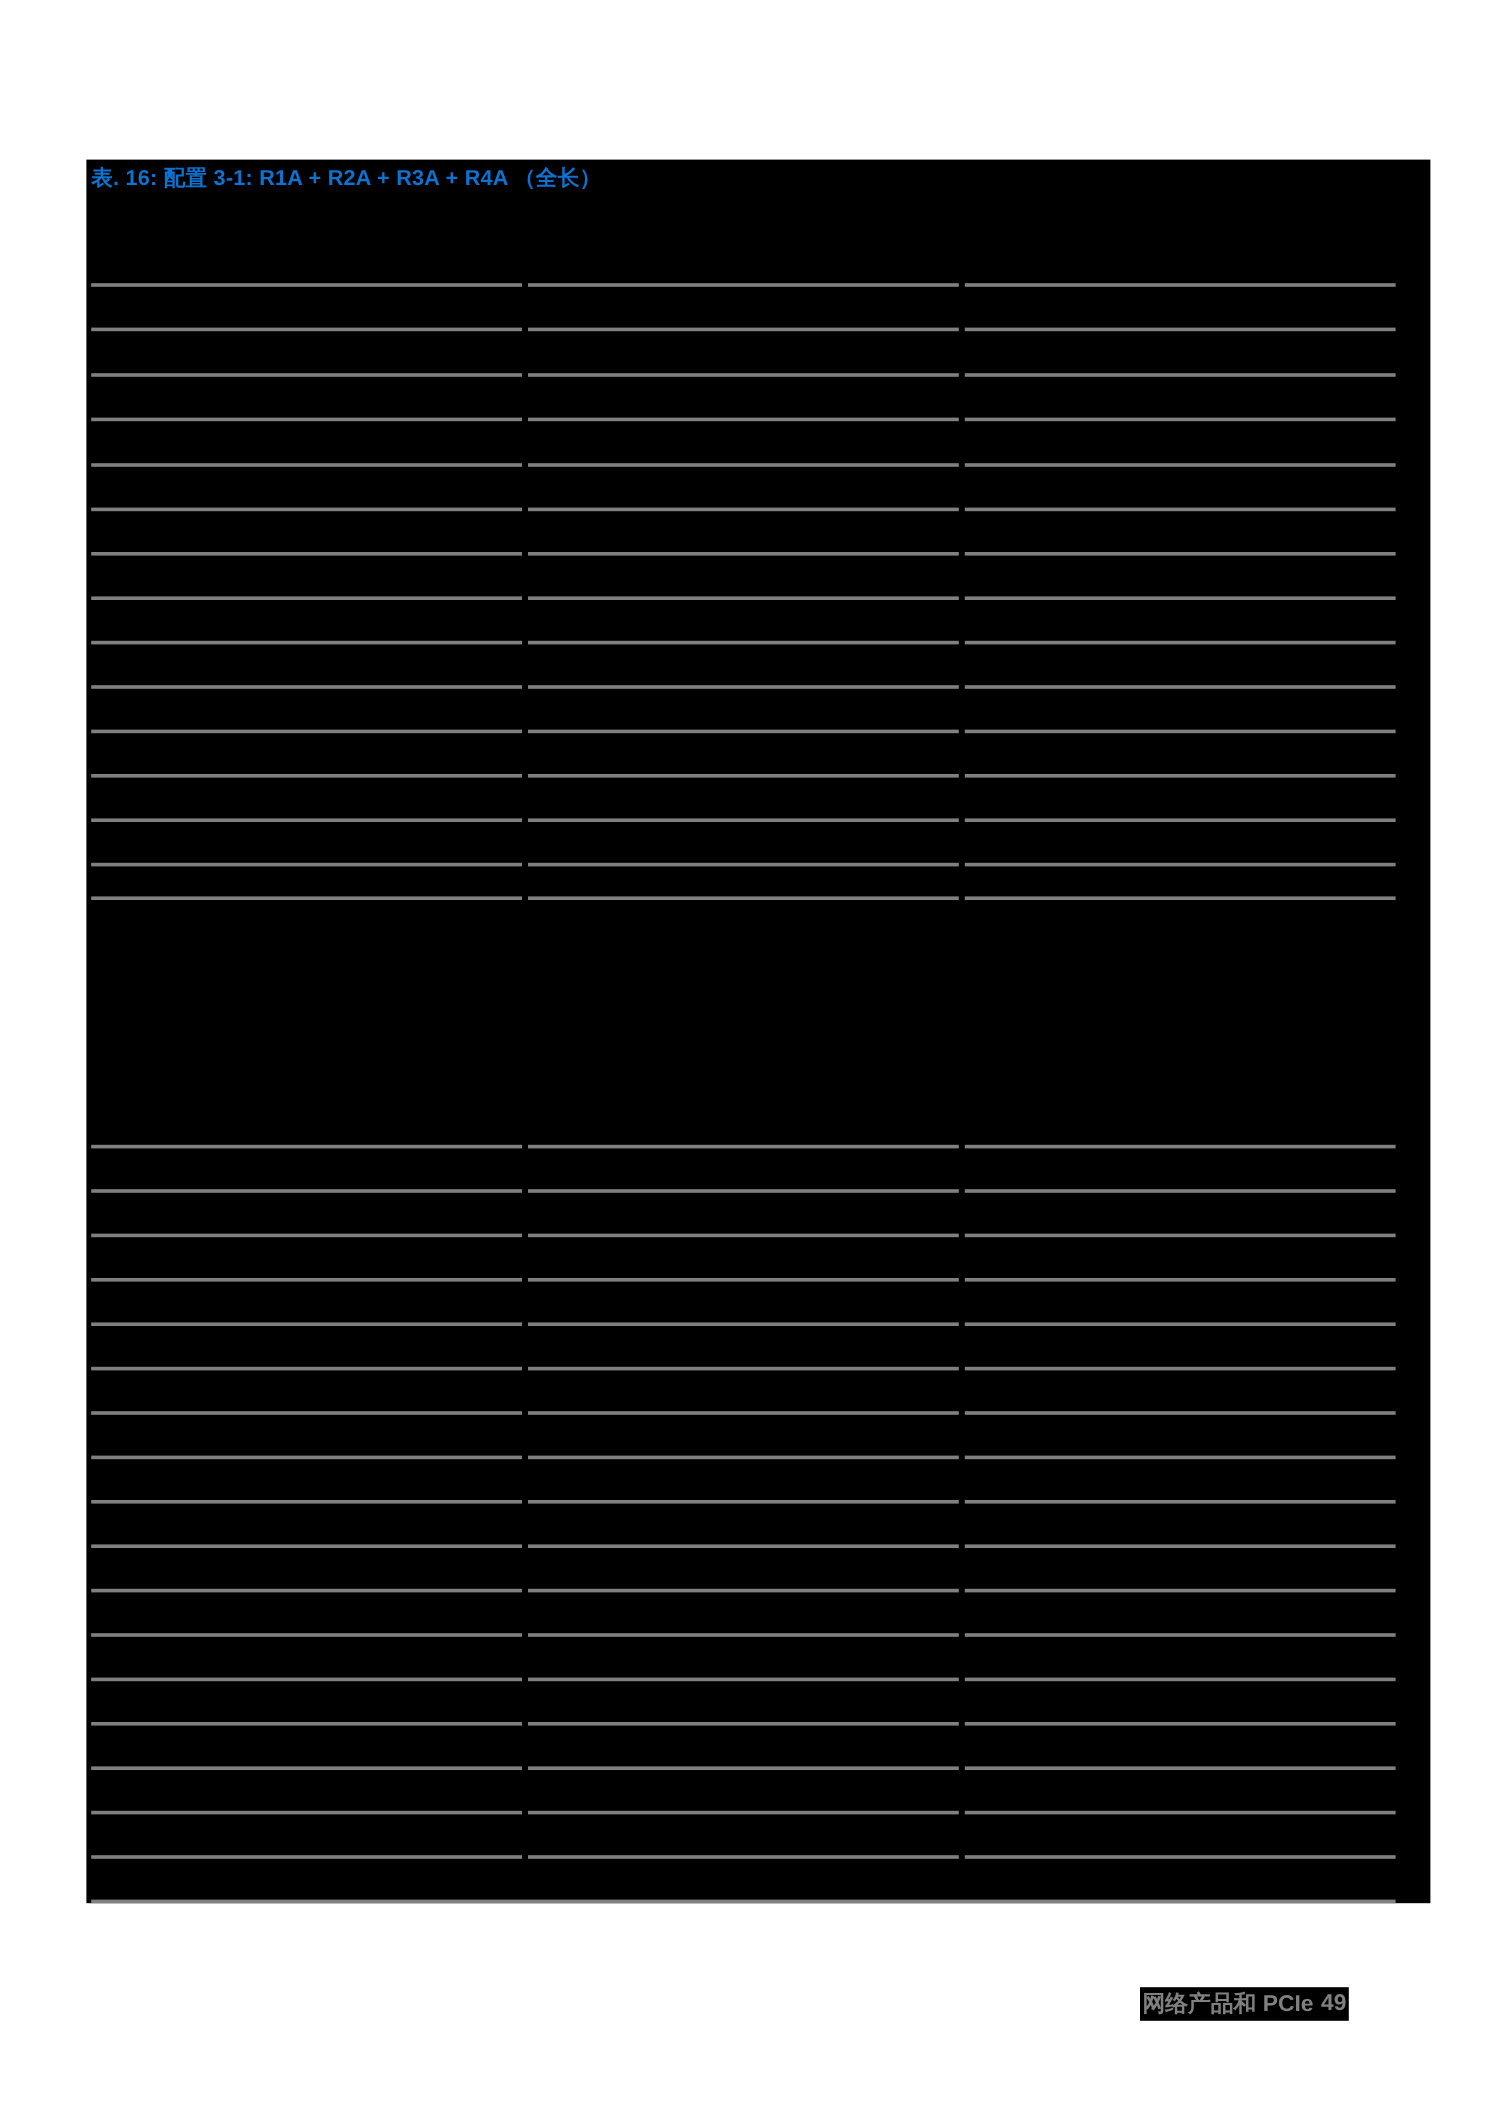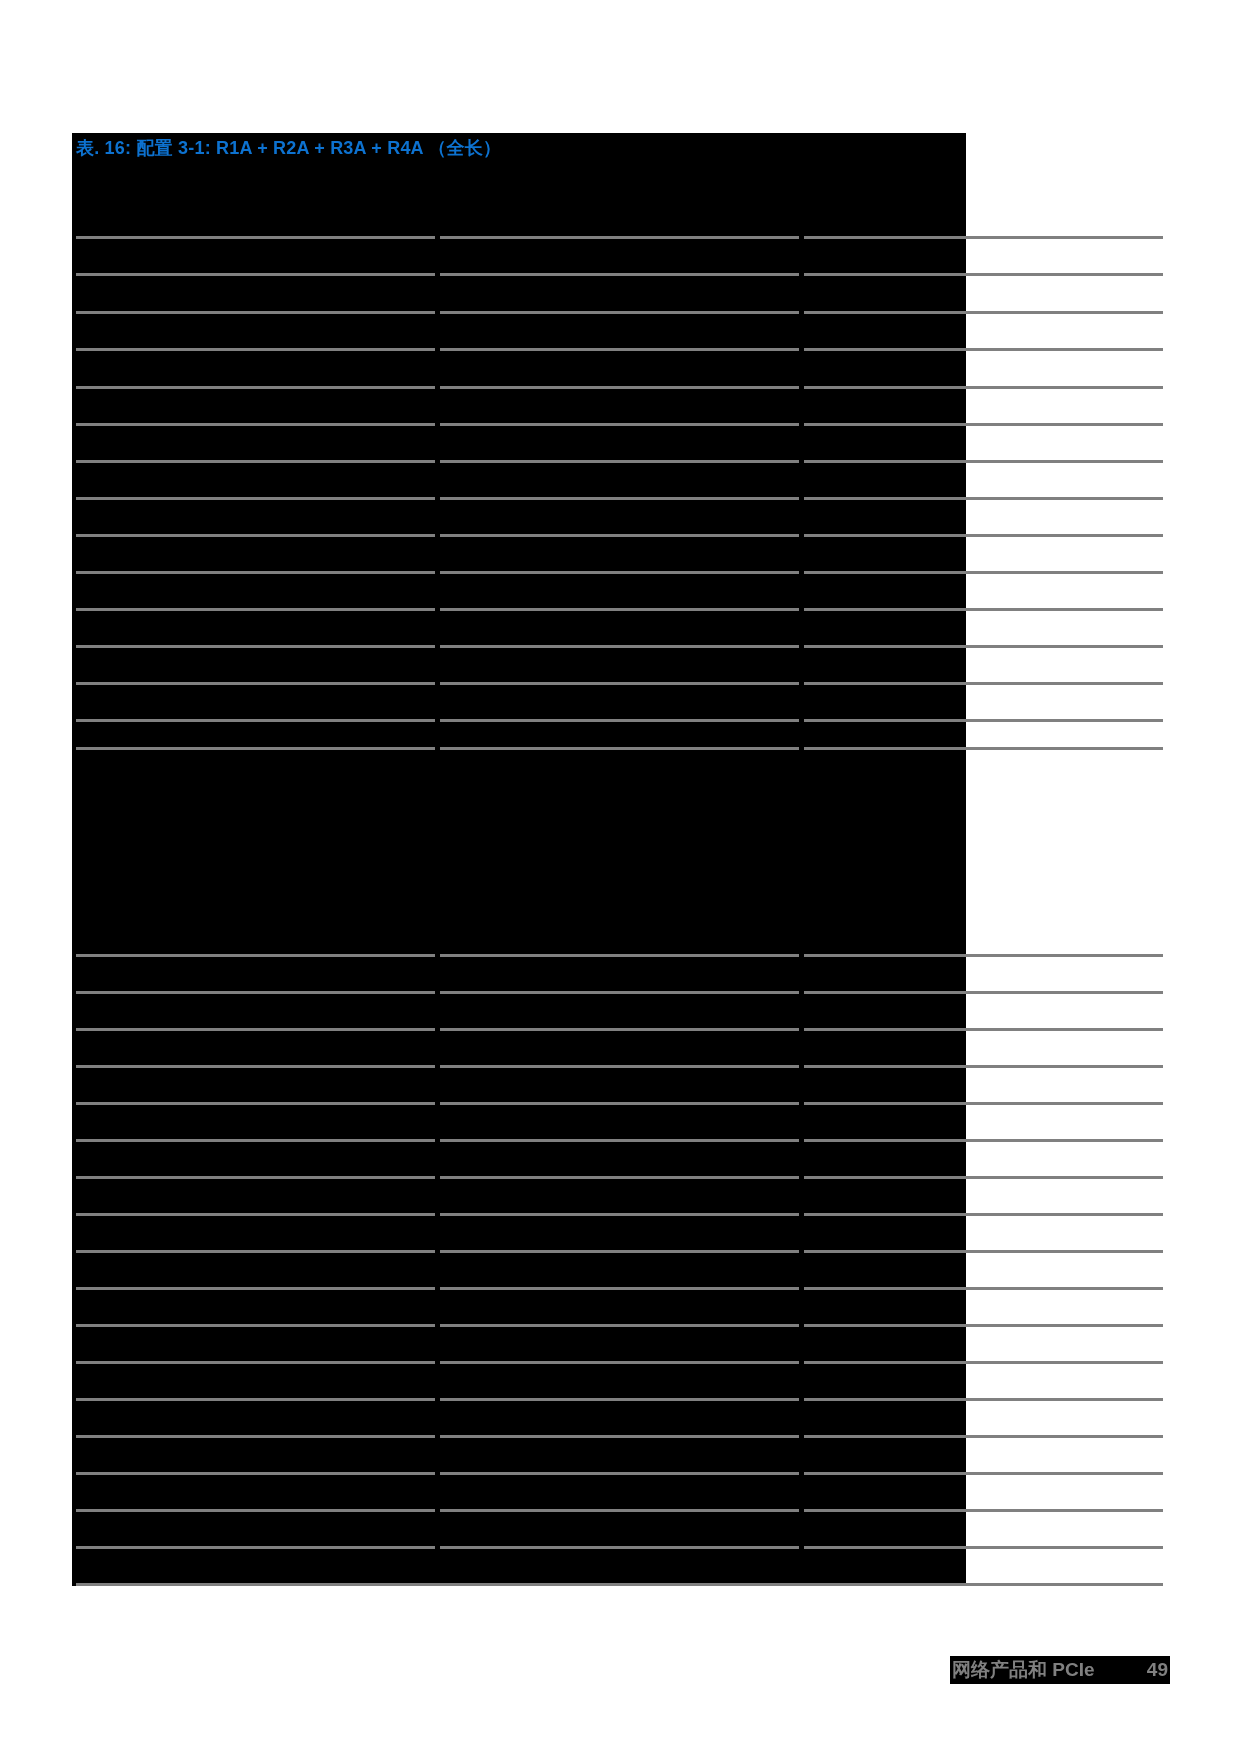--- a/index.html
+++ b/index.html
@@ -12,21 +12,21 @@
     position: relative;
     width: 1240px;
     height: 1754px;
     background: #ffffff;
     overflow: hidden;
   }
   .content-block {
     position: absolute;
     left: 72px;
     top: 133px;
-    width: 894px;
+    width: 1120px;
     height: 1453px;
     background: #000000;
   }
   .table-caption {
     position: absolute;
     left: 4px;
     font-size: 18px;
     line-height: 22px;
     font-weight: bold;
     color: #0d72d0;
@@ -53,21 +53,21 @@
     left: 4px;
     bottom: 0;
     width: 1087px;
     height: 3px;
     background: #808080;
   }
   .footer-bar {
     position: absolute;
     left: 950px;
     top: 1656px;
-    width: 220px;
+    width: 174px;
     height: 28px;
     background: #000000;
     display: flex;
     align-items: center;
     justify-content: space-between;
     box-sizing: border-box;
     padding: 0 2px;
     text-decoration: underline;
   }
   .footer-bar .footer-text {

